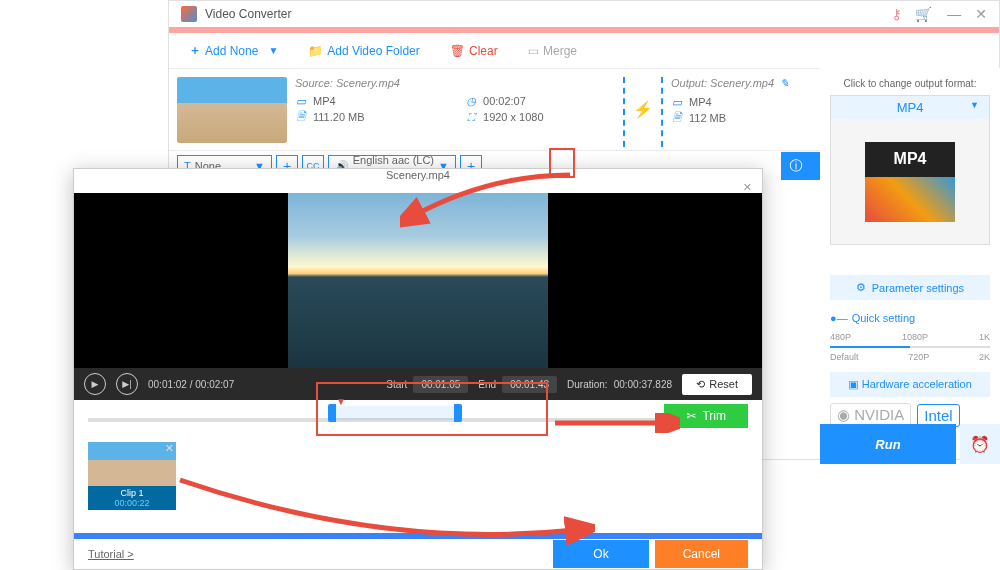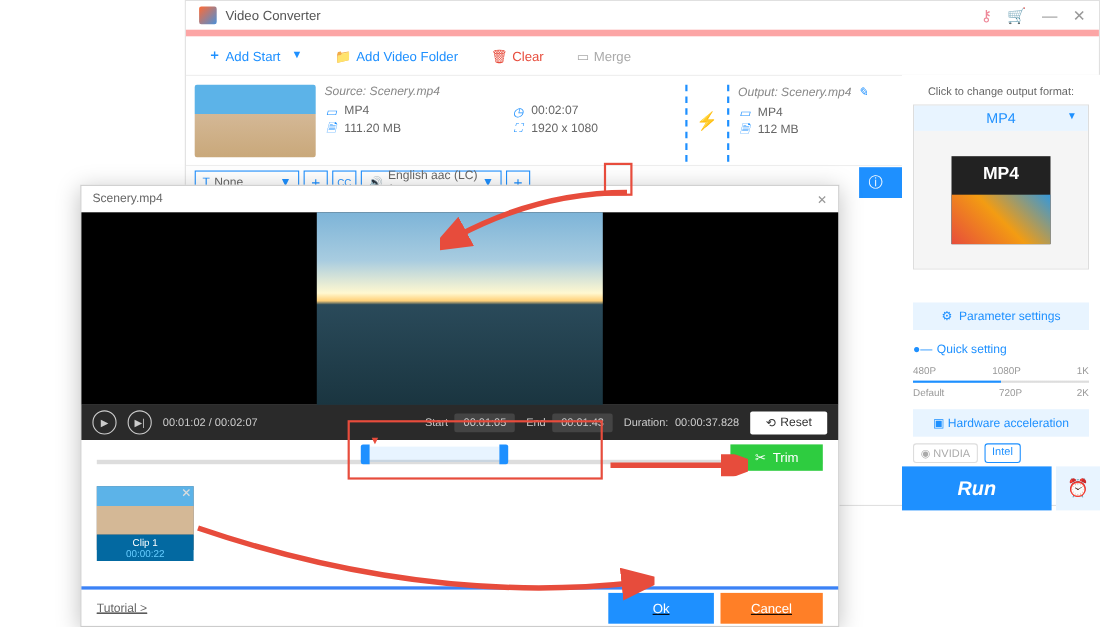--- a/index.html
+++ b/index.html
@@ -46,30 +46,30 @@
 .fmt-head::after{content:"▼";font-size:9px;position:absolute;right:10px;}
 .fmt-img { flex: 1; width: 100%; display: flex; align-items: center; justify-content: center; background: #f5f5f5; }
 .fmt-badge { width: 90px; height: 80px; background: #222; display: flex; flex-direction: column; align-items: center; justify-content: flex-start; color: #fff; font-weight: bold; font-size: 16px; padding-top: 8px; position:relative; overflow:hidden;}
 .fmt-badge .strip{position:absolute;bottom:0;height:45px;width:100%;background:linear-gradient(45deg,#e74c3c,#f39c12,#3498db);}
 .param-btn { margin-top: 30px; background: #e8f4ff; color: #1e90ff; font-size: 11px; padding: 6px; text-align: center; display:flex;align-items:center;justify-content:center;gap:6px;}
 .quick { margin-top: 12px; font-size: 11px; color: #1e90ff; display:flex;align-items:center;gap:4px;}
 .quality-scale { margin-top: 8px; font-size: 9px; color: #999; }
 .quality-scale .line{height:2px;background:linear-gradient(to right,#1e90ff 50%,#ddd 50%);margin:4px 0;}
 .quality-scale .row{display:flex;justify-content:space-between;}
 .hwaccel { margin-top: 10px; background: #e8f4ff; color: #1e90ff; font-size: 11px; padding: 6px; text-align: center; }
-.gpu-row {display:flex;gap:6px;margin-top:6px;font-size:10px;color:#aaa;}
+.gpu-row {display:flex;gap:6px;margin-top:6px;font-size:15px;color:#aaa;align-items:center;}
 .gpu-row .chip{border:1px solid #ddd;padding:2px 6px;border-radius:3px;}
 .gpu-row .chip.intel{border-color:#1e90ff;color:#1e90ff;}
 .runbar { position: absolute; right: 0; top: 424px; width: 180px; height: 40px; display: flex; gap: 4px; }
-.runbtn { flex: 1; background: #1e90ff; color: #fff; display: flex; align-items: center; justify-content: center; font-size: 18px; font-style: italic; font-weight: bold; }
+.runbtn { flex: 1; background: #1e90ff; color: #fff; display: flex; align-items: center; justify-content: center; font-size: 13px; font-style: italic; font-weight: bold; }
 .clockbtn { width: 40px; background: #e8f4ff; color: #1e90ff; display: flex; align-items: center; justify-content: center; font-size: 16px; }
 
 
 .dialog { position: absolute; left: 73px; top: 168px; width: 690px; height: 402px; background: #fff; border: 1px solid #ccc; box-shadow: 0 4px 20px rgba(0,0,0,0.25); }
-.dlg-title { height: 24px; display: flex; align-items: center; padding: 0 10px; font-size: 11px; color: #666; }
+.dlg-title { height: 24px; display: flex; align-items: center; padding: 0 10px; font-size: 11px; color: #666; flex-direction: column; }
 .dlg-title .x { margin-left: auto; color: #999; cursor: pointer; }
 .preview { height: 175px; background: #000; display: flex; align-items: flex-end; justify-content: center; }
 .preview-img { width: 260px; height: 175px; background: linear-gradient(to bottom,#7db4d8 0%,#a8cce0 25%,#fff8d0 42%,#ffd078 46%,#2a4a5a 48%,#1a3540 100%); }
 .playbar { height: 32px; background: #2a2a2a; display: flex; align-items: center; padding: 0 10px; gap: 10px; color: #ccc; font-size: 10px; }
 .playbar .pb { width: 22px; height: 22px; border: 1.5px solid #ccc; border-radius: 50%; display: flex; align-items: center; justify-content: center; font-size: 9px; }
 .playbar .times { margin-right: auto; }
 .playbar .field { display: flex; align-items: center; gap: 6px; }
 .playbar .val { background: #444; padding: 3px 8px; border-radius: 2px; font-size: 10px; }
 .resetbtn { background: #fff; color: #333; padding: 4px 14px; font-size: 11px; display: flex; align-items: center; gap: 4px; border-radius: 2px; }
 .timeline-area { height: 36px; position: relative; padding: 8px 14px; }
@@ -78,21 +78,21 @@
 .trim-range::before,.trim-range::after{content:"";position:absolute;width:8px;height:18px;background:#1e90ff;top:-2px;}
 .trim-range::before{left:-5px;border-radius:2px 0 0 2px;}
 .trim-range::after{right:-5px;border-radius:0 2px 2px 0;}
 .marker { position: absolute; left: 262px; top: -4px; color: #e74c3c; font-size: 10px; }
 .trimbtn { position: absolute; right: 14px; top: 4px; background: #2ecc40; color: #fff; font-size: 12px; padding: 5px 22px; display: flex; align-items: center; gap: 6px; }
 .clips { height: 70px; padding: 6px 14px; display: flex; }
 .clip { width: 88px; background: #666; color: #fff; font-size: 9px; text-align: center; position: relative; }
 .clip .ct { height: 44px; background: linear-gradient(to bottom,#5cb3e8 40%,#d4b896 40%); }
 .clip .cl { background: #0369a1; padding: 2px; }
 .clip .x { position: absolute; right: 2px; top: 0; color: #ddd; font-size: 11px; }
-.dlg-footer { position: absolute; bottom: 0; left: 0; right: 0; height: 36px; display: flex; align-items: center; padding: 0 14px; border-top: 3px solid #3b82f6; text-decoration: underline; }
+.dlg-footer { position: absolute; bottom: 0; left: 0; right: 0; height: 36px; display: flex; align-items: center; padding: 0 14px; border-top: 6px solid #3b82f6; }
 .dlg-footer .tut { font-size: 11px; color: #666; text-decoration: underline; }
 .dlg-footer .spacer { flex: 1; }
 .dlg-footer .ok { background: #1e90ff; color: #fff; padding: 7px 40px; font-size: 12px; }
 .dlg-footer .cancel { background: #ff7f27; color: #fff; padding: 7px 28px; font-size: 12px; margin-left: 6px; }
 
 
 .arrow { position: absolute; pointer-events: none; }
 .redbox { position: absolute; border: 2.5px solid #e74c3c; pointer-events: none; }
 
 .micon{display:inline-flex;width:12px;height:12px;align-items:center;justify-content:center;color:#1e90ff;font-size:11px;}
@@ -107,21 +107,21 @@
     <div class="winctrls">
       <span>⚷</span>
       <span>🛒</span>
       <span>—</span>
       <span>✕</span>
     </div>
   </div>
   <div class="toolbar">
     <span class="btn">
         <b>＋</b>
-        <span>Add Start</span>
+        <span>Add None</span>
       </span>
     <span class="chevron">▼</span>
     <span class="btn">
         <span>📁</span>
         <span>Add Video Folder</span>
       </span>
     <span class="btn clear">
         <span>🗑</span>
         <span>Clear</span>
       </span>

